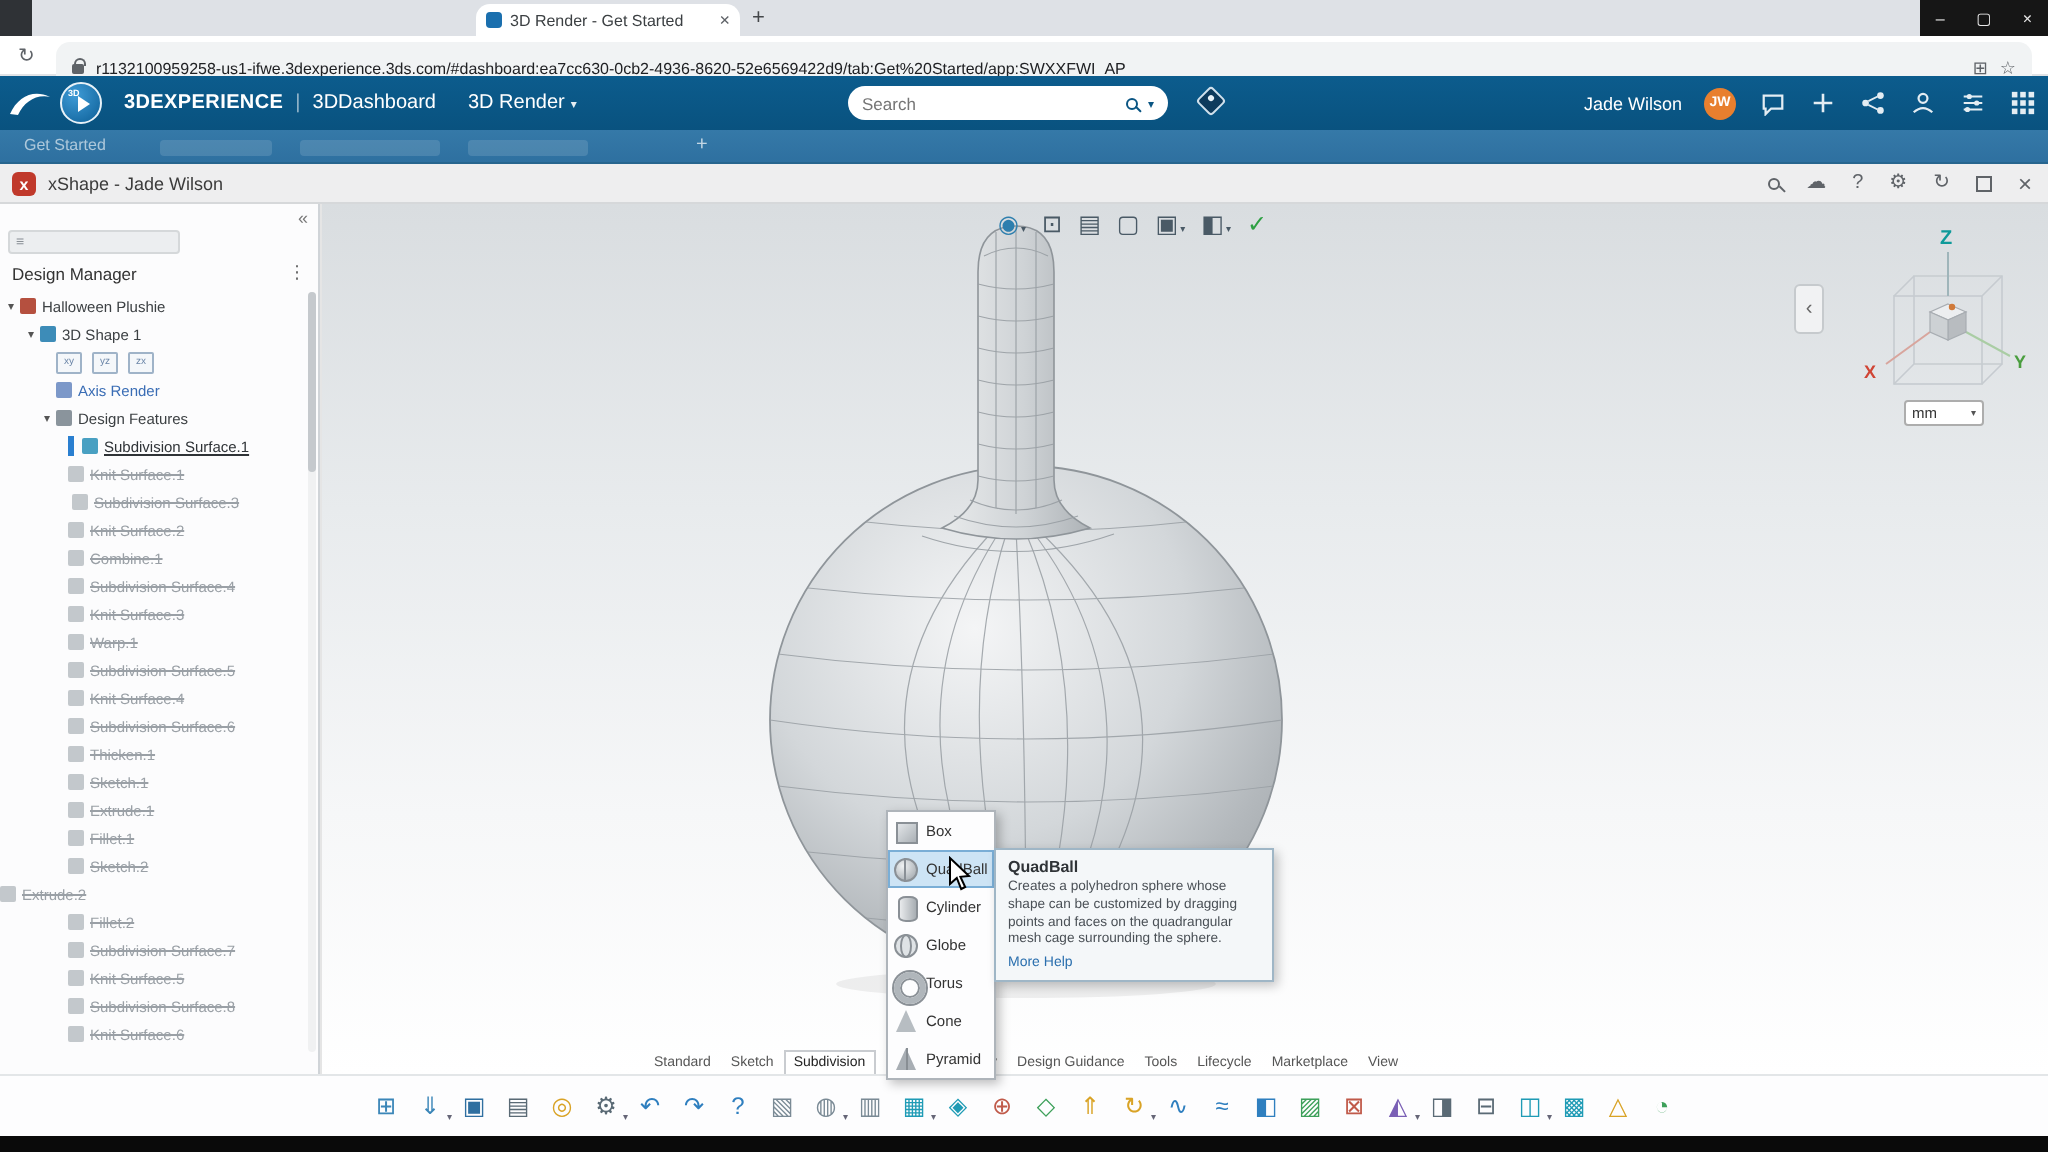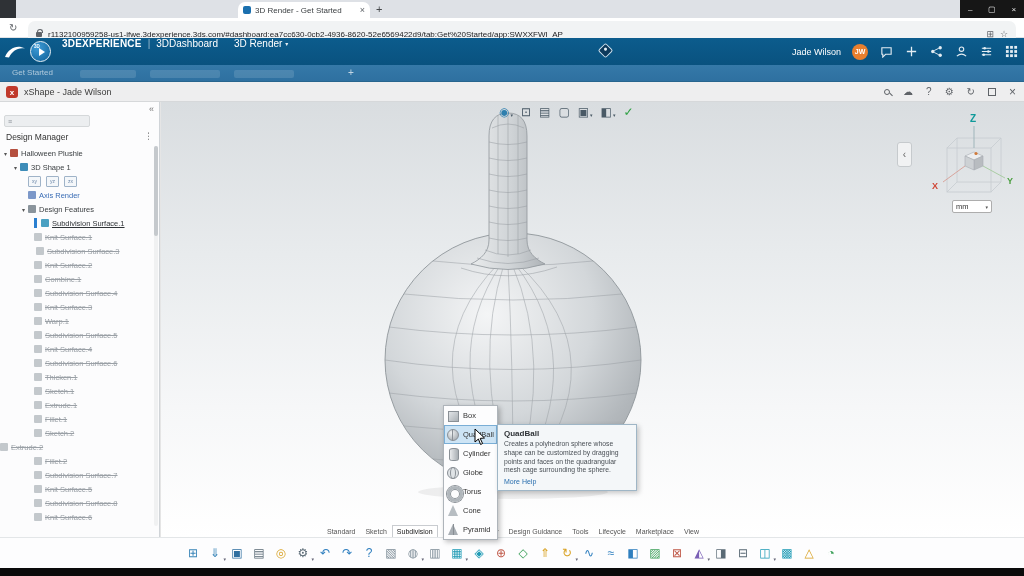--- a/index.html
+++ b/index.html
@@ -31,21 +31,21 @@
 
   
   #dsxbar { position:absolute; left:0; top:38px; width:1024px; height:27px;
     background:linear-gradient(180deg,#0c5c8d,#09527f); color:#fff; }
   #ds-swoosh { position:absolute; left:4px; top:6px; }
   #compass-btn { position:absolute; left:30px; top:3px; width:21px; height:21px; border-radius:50%;
     background:radial-gradient(circle at 35% 30%, #3e9bd6, #0d5f97); border:1.5px solid #e8f2f8;
     display:flex; align-items:center; justify-content:center; }
   #compass-btn .play { width:0; height:0; border-left:6px solid #fff; border-top:4px solid transparent; border-bottom:4px solid transparent; margin-left:2px; }
   #compass-btn .mini { position:absolute; left:3px; top:2px; font-size:4.5px; font-weight:bold; color:#fff; }
-  #brand-row { position:absolute; left:62px; top:0; height:27px; display:flex; align-items:flex-start; gap:6px; }
+  #brand-row { position:absolute; left:62px; top:0; height:27px; display:flex; align-items:center; gap:6px; }
   #brand { font-size:10px; font-weight:bold; letter-spacing:.2px; }
   #brand-divider { opacity:.55; font-size:10px; }
   #platform { font-size:10px; }
   #app-menu { font-size:10px; margin-left:10px; display:flex; align-items:center; gap:3px; }
   #app-menu .caret { font-size:6px; opacity:.9; }
   #topbar-search { position:absolute; left:424px; top:5px; width:160px; height:17px; background:#fff; border-radius:9px;
     display:flex; align-items:center; padding:0 7px; gap:5px; }
   #topbar-search input { border:none; outline:none; background:transparent; font-size:8.5px; color:#333; flex:1; width:90px;
     font-family:"Liberation Sans", sans-serif; }
   .mag { width:6px; height:6px; border:1.4px solid #0a5583; border-radius:50%; position:relative; flex:0 0 auto; }
@@ -204,20 +204,25 @@
       <span class="play"></span>
     </div>
     <div id="brand-row">
       <span id="brand">3DEXPERIENCE</span>
       <span id="brand-divider">|</span>
       <span id="platform">3DDashboard</span>
       <span id="app-menu">
         <span>3D Render</span>
         <span class="caret">▾</span>
       </span>
+    </div>
+    <div id="topbar-search">
+      <input placeholder="Search" style="">
+      <span class="mag"></span>
+      <span class="caret">▾</span>
     </div>
     <div id="tag-icon"></div>
     <div id="topbar-right">
       <span id="user-name">Jade Wilson</span>
       <span id="avatar">JW</span>
       <span class="tb-ic">
         <svg width="13" height="13" viewBox="0 0 14 14">
             <path d="M2,3 h10 v7 h-6 l-3,3 v-3 h-1 z" fill="none" stroke="#e4edf3" stroke-width="1.2"></path>
           </svg>
       </span>

